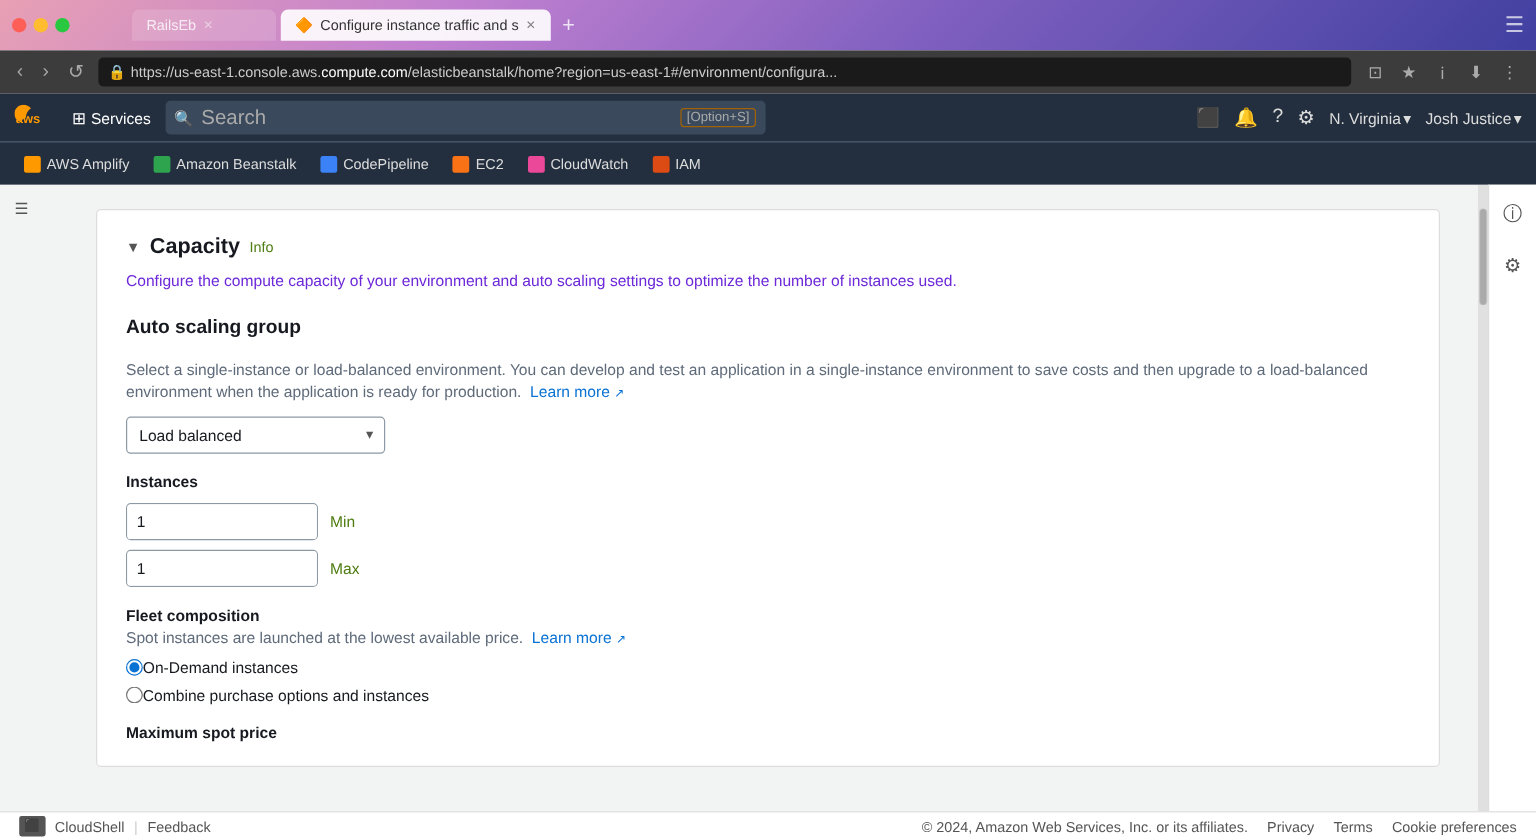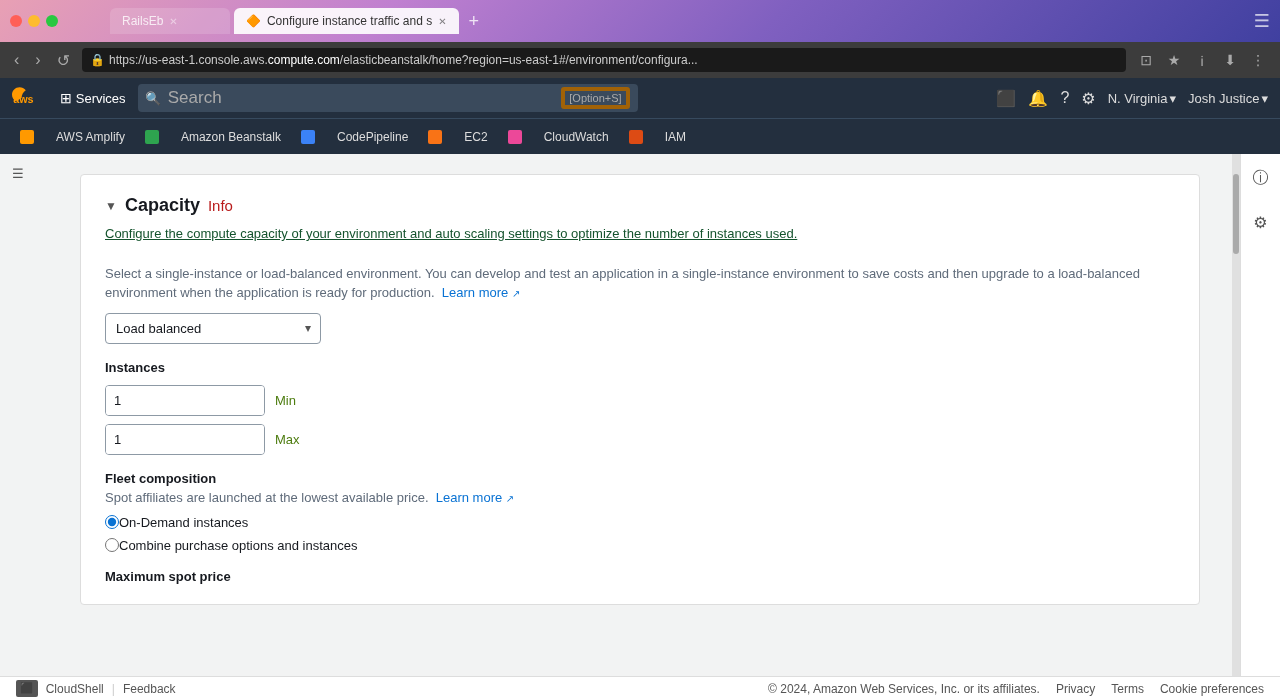--- a/index.html
+++ b/index.html
@@ -115,21 +115,21 @@
       border: none;
       outline: none;
       color: #84cc16;
       font-size: 17px;
       flex: 1;
     }
     .search-bar input::placeholder { color: #aaa; }
     .search-shortcut {
       color: #aaa;
       font-size: 11px;
-      border: 4px solid #a16207;
+      border: 1px solid #a16207;
       border-radius: 3px;
       padding: 1px 4px;
     }
     .aws-nav-right {
       margin-left: auto;
       display: flex;
       align-items: center;
       gap: 12px;
     }
     .aws-nav-icon { color: #ddd; font-size: 16px; cursor: pointer; }
@@ -141,21 +141,21 @@
       border-top: 1px solid #374a5e;
       height: 36px;
       display: flex;
       align-items: center;
       padding: 0 12px;
       gap: 4px;
     }
     .bookmark-item {
       display: flex;
       align-items: center;
-      gap: 22px;
+      gap: 5px;
       padding: 4px 8px;
       border-radius: 3px;
       color: #ddd;
       font-size: 12px;
       cursor: pointer;
     }
     .bookmark-icon {
       width: 14px;
       height: 14px;
       border-radius: 2px;
@@ -248,29 +248,28 @@
       align-items: center;
       gap: 8px;
       margin-bottom: 8px;
     }
     .capacity-title {
       font-size: 18px;
       font-weight: 600;
       color: #16191f;
     }
     .info-link {
-      color: #b91c1c;
-      font-size: 15px;
+      color: #4d7c0f;
+      font-size: 12px;
       cursor: pointer;
     }
     .capacity-desc {
-      color: #14532d;
+      color: #6d28d9;
       font-size: 13px;
       line-height: 1.5;
-      text-decoration: underline;
     }
     .collapse-arrow {
       color: #555;
       font-size: 12px;
       cursor: pointer;
     }
 
     
     .autoscaling-section {
       margin-top: 20px;
@@ -523,20 +522,21 @@
 
     <div class="capacity-section">
       <div class="capacity-header">
         <span class="collapse-arrow">▼</span>
         <span class="capacity-title">Capacity</span>
         <span class="info-link">Info</span>
       </div>
       <p class="capacity-desc">Configure the compute capacity of your environment and auto scaling settings to optimize the number of instances used.</p>
 
       <div class="autoscaling-section">
+        <h3 class="section-title">Auto scaling group</h3>
 
         <div class="field-group">
           <p class="field-desc">
             <span>Select a single-instance or load-balanced environment. You can develop and test an application in a single-instance environment to save costs and then upgrade to a load-balanced environment when the application is ready for production.</span>
             &nbsp;<a class="link">Learn more</a>
             <span style="font-size:10px;color:#0972d3;">↗</span>
           </p>
           <div class="select-wrapper">
             <select class="select-dropdown">
               <option>Load balanced</option>
@@ -560,21 +560,21 @@
               <input type="text" class="number-input" value="1" style="">
 
             </div>
             <span class="instance-suffix">Max</span>
           </div>
         </div>
 
         <div class="fleet-section">
           <div class="field-label">Fleet composition</div>
           <p class="fleet-desc">
-            <span>Spot affiliates are launched at the lowest available price.</span>
+            <span>Spot instances are launched at the lowest available price.</span>
             &nbsp;<a class="link">Learn more</a>
             <span style="font-size:10px;color:#0972d3;">↗</span>
           </p>
           <div class="radio-group">
             <label class="radio-item">
               <input type="radio" name="fleet" checked="" style="">
               <span>On-Demand instances</span>
             </label>
             <label class="radio-item">
               <input type="radio" name="fleet" style="">

